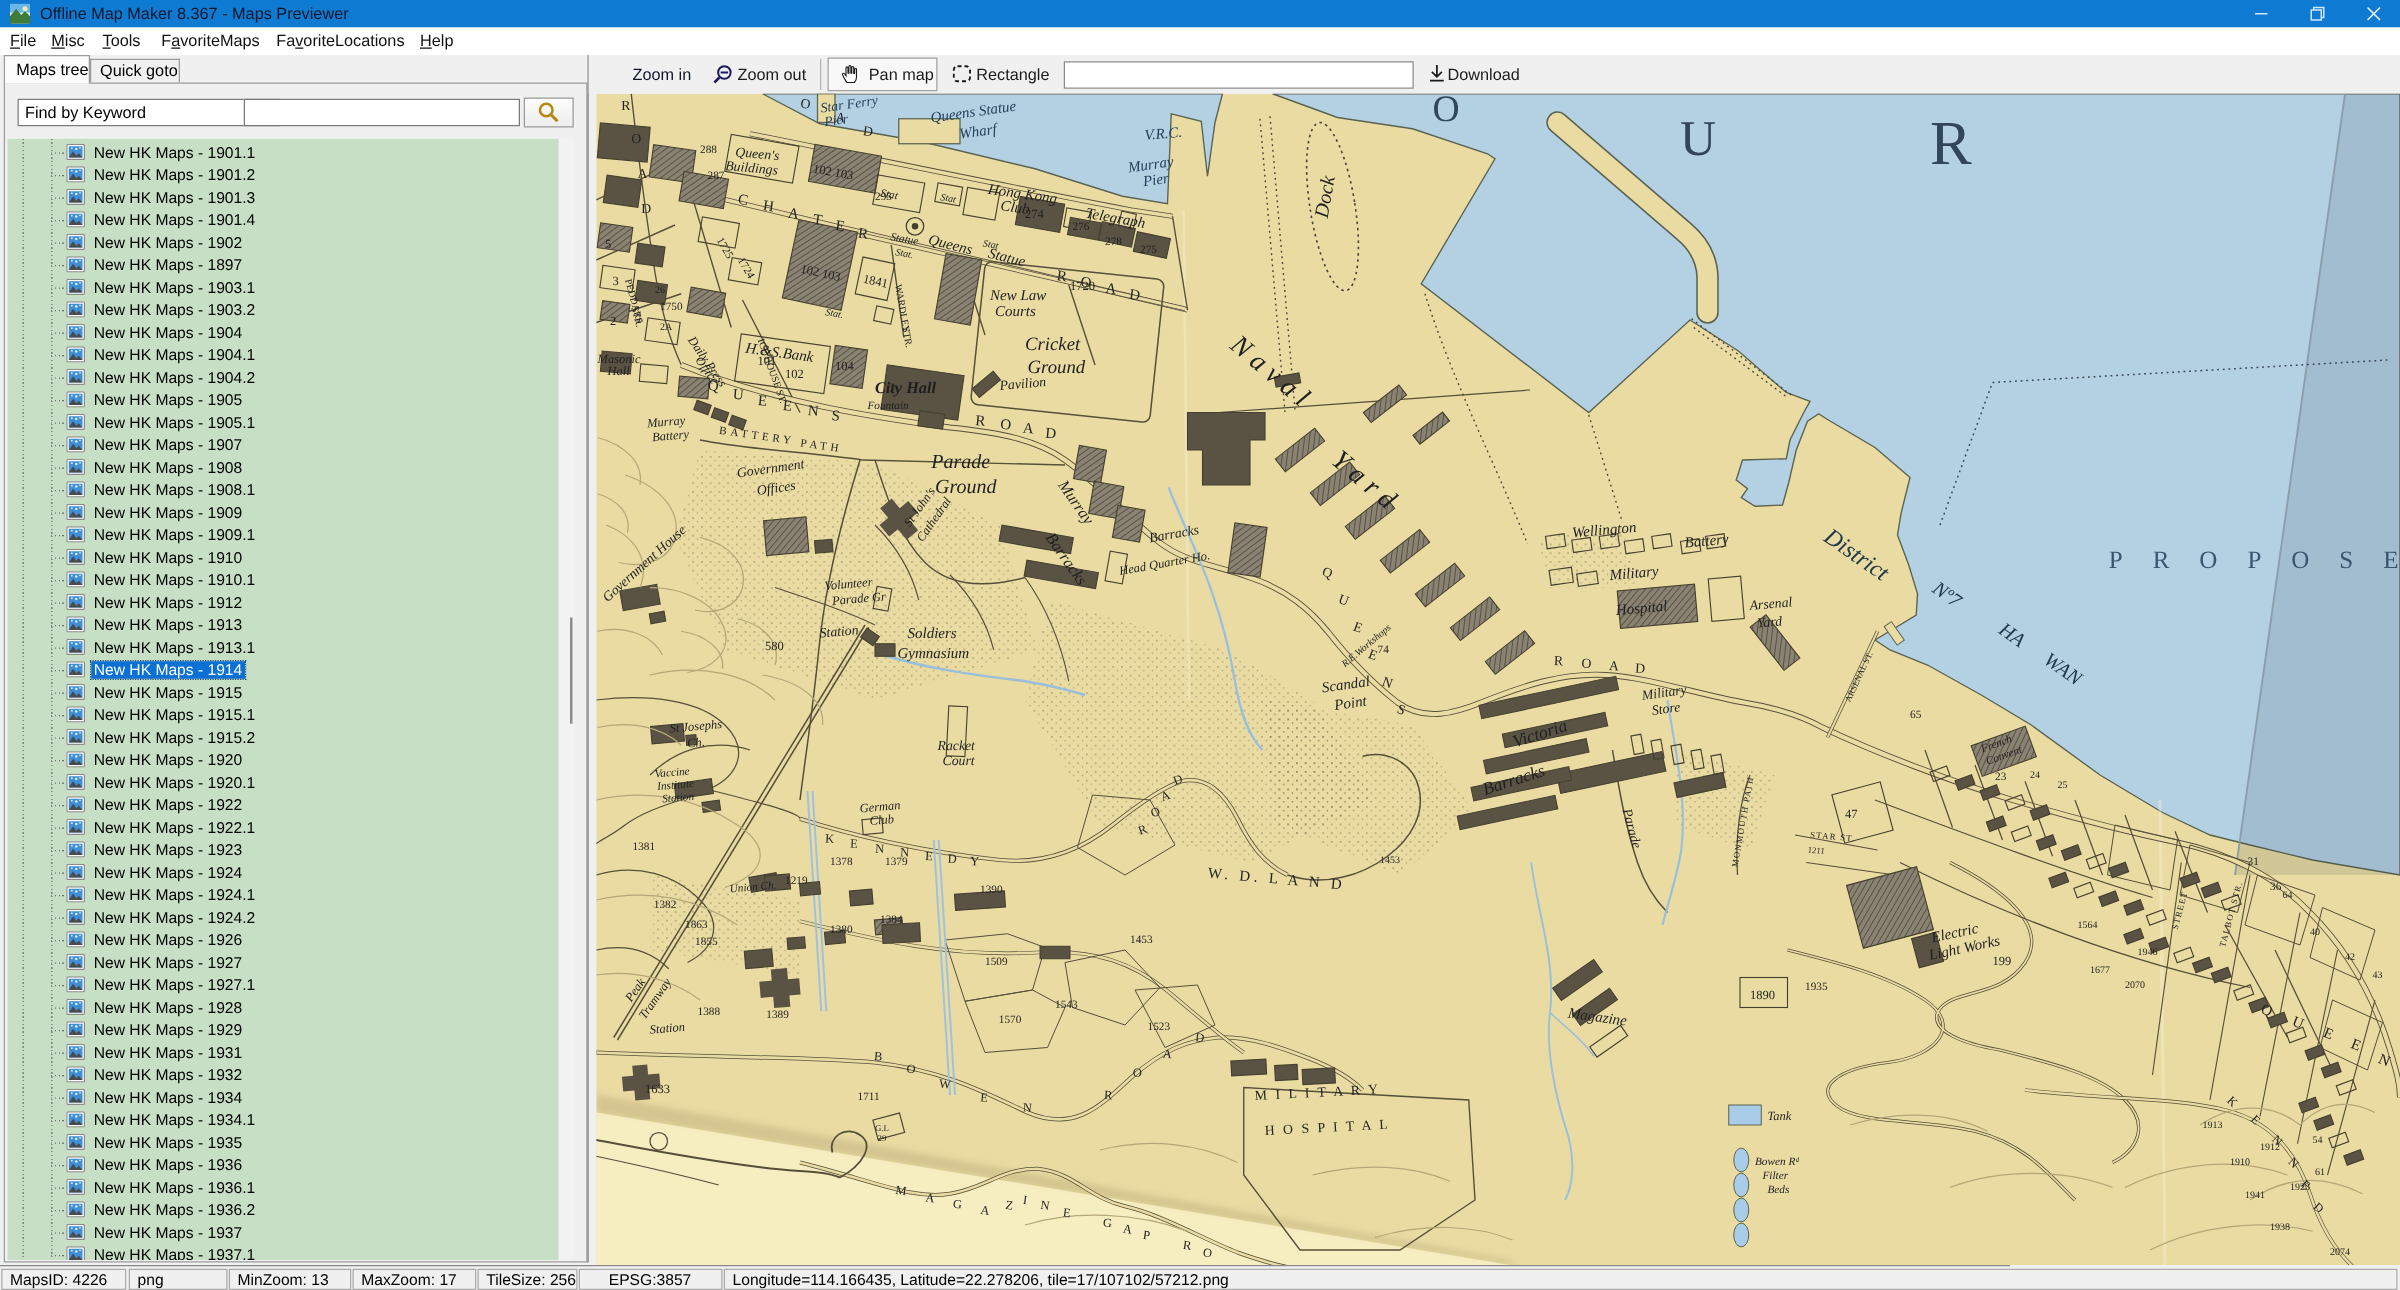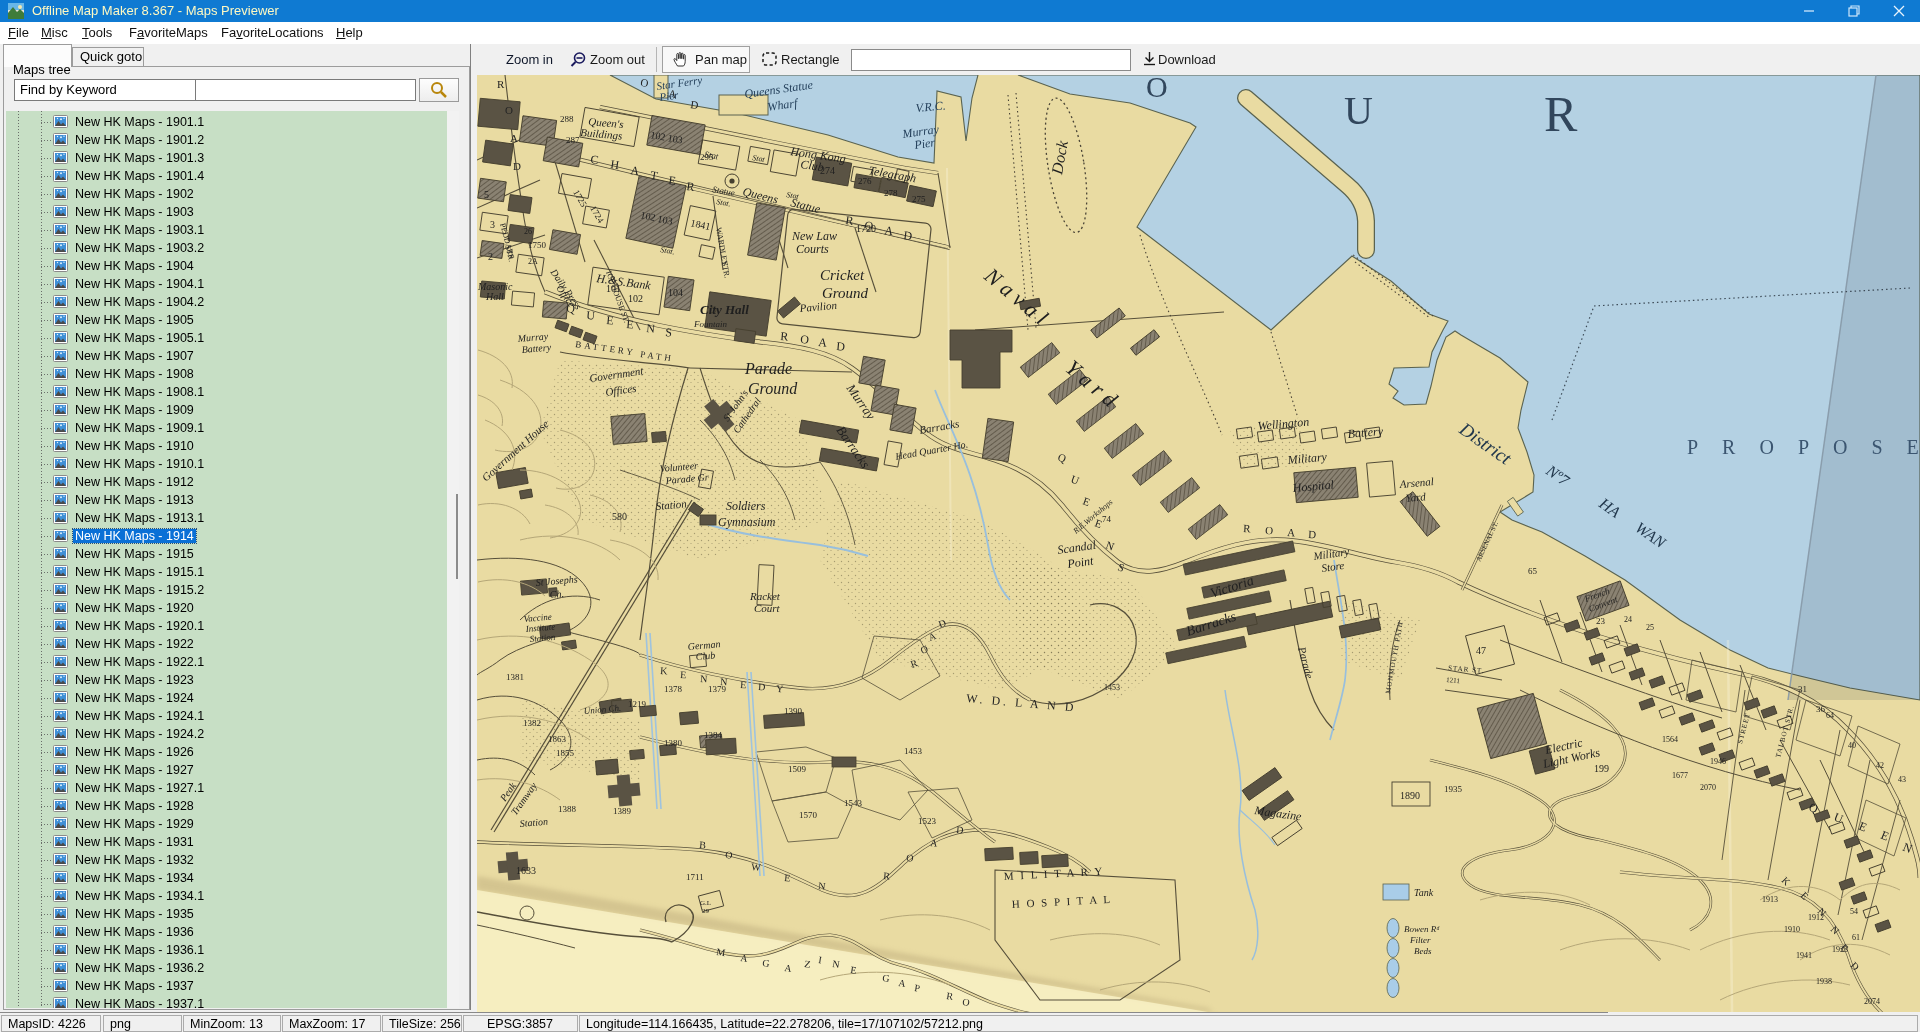--- a/index.html
+++ b/index.html
@@ -1,22 +1,22 @@
 <!DOCTYPE html>
 <html><head><meta charset="utf-8"><style>
 *{margin:0;padding:0;box-sizing:border-box}
 html,body{width:1920px;height:1032px;overflow:hidden;font-family:"Liberation Sans",sans-serif;background:#f0f0f0}
-.titlebar{position:absolute;left:0;top:0;width:1920px;height:22px;background:#0f7ad2;color:#fef9c3}
+.titlebar{position:absolute;left:0;top:0;width:1920px;height:22px;background:#0f7ad2;color:#0f172a}
 .titlebar .txt{position:absolute;left:32px;top:3px;font-size:13px}
 .tbtn{position:absolute;top:0;height:22px;width:45px}
 .appico{position:absolute;left:8px;top:3px;width:16px;height:16px}
 .menubar{position:absolute;left:0;top:22px;width:1920px;height:22px;background:#ffffff;font-size:13px;color:#111}
 .menubar span{position:absolute;top:3px}
 .tabs{position:absolute;left:0;top:44px;width:470px;height:22px;background:#f0f0f0}
-.tab1{position:absolute;left:3px;top:0px;width:69px;height:23px;background:#fcfcfc;border:1px solid #9c9c9c;border-bottom:none;font-size:13px;padding:17px 0 0 9px;z-index:3;white-space:nowrap}
+.tab1{position:absolute;left:3px;top:0px;width:69px;height:23px;background:#fcfcfc;border:1px solid #9c9c9c;border-bottom:none;font-size:13px;padding:3px 0 0 9px;z-index:3;white-space:nowrap}
 .tab2{position:absolute;left:72px;top:3px;width:72px;height:19px;background:#f0f0f0;border:1px solid #9c9c9c;border-bottom:none;font-size:13px;padding:1px 16px 0 7px;white-space:nowrap}
 .page{position:absolute;left:3px;top:66px;width:467px;height:944px;background:#f0f0f0;border:1px solid #9c9c9c}
 .combo{position:absolute;left:14px;top:79px;width:210px;height:22px;background:#fff;border:1px solid #7a7a7a;font-size:13px;padding:2px 0 0 5px}
 .combo .db{position:absolute;right:1px;top:1px;width:17px;height:18px;background:#f0f0f0;border-left:1px solid #c8c8c8}
 .combo .db:after{content:"";position:absolute;left:4px;top:7px;border:4px solid transparent;border-top:5px solid #1c1c1c}
 .sinput{position:absolute;left:195px;top:79px;width:221px;height:22px;background:#fff;border:1px solid #7a7a7a}
 .sbtn{position:absolute;left:419px;top:78px;width:40px;height:24px;background:linear-gradient(#fdfdfd,#ededed);border:1px solid #9a9a9a}
 .tree{position:absolute;left:6px;top:111px;width:441px;height:897px;background:#c7dfc5;overflow:hidden}
 .vline1{position:absolute;left:12px;top:0;width:1px;height:897px;background:repeating-linear-gradient(to bottom,#6a6f6a 0 1px,transparent 1px 3px)}
 .vline2{position:absolute;left:35px;top:0px;width:1px;height:897px;background:repeating-linear-gradient(to bottom,#6a6f6a 0 1px,transparent 1px 3px)}
@@ -121,21 +121,21 @@
       <svg class="ti" width="15" height="13">
         <use href="#ticon"></use>
       </svg>
       <span class="tl">New HK Maps - 1902</span>
     </div>
 <div class="trow" style="top:92px">
       <span class="hconn"></span>
       <svg class="ti" width="15" height="13">
         <use href="#ticon"></use>
       </svg>
-      <span class="tl">New HK Maps - 1903</span>
+      <span class="tl">New HK Maps - 1897</span>
     </div>
 <div class="trow" style="top:110px">
       <span class="hconn"></span>
       <svg class="ti" width="15" height="13">
         <use href="#ticon"></use>
       </svg>
       <span class="tl">New HK Maps - 1903.1</span>
     </div>
 <div class="trow" style="top:128px">
       <span class="hconn"></span>

